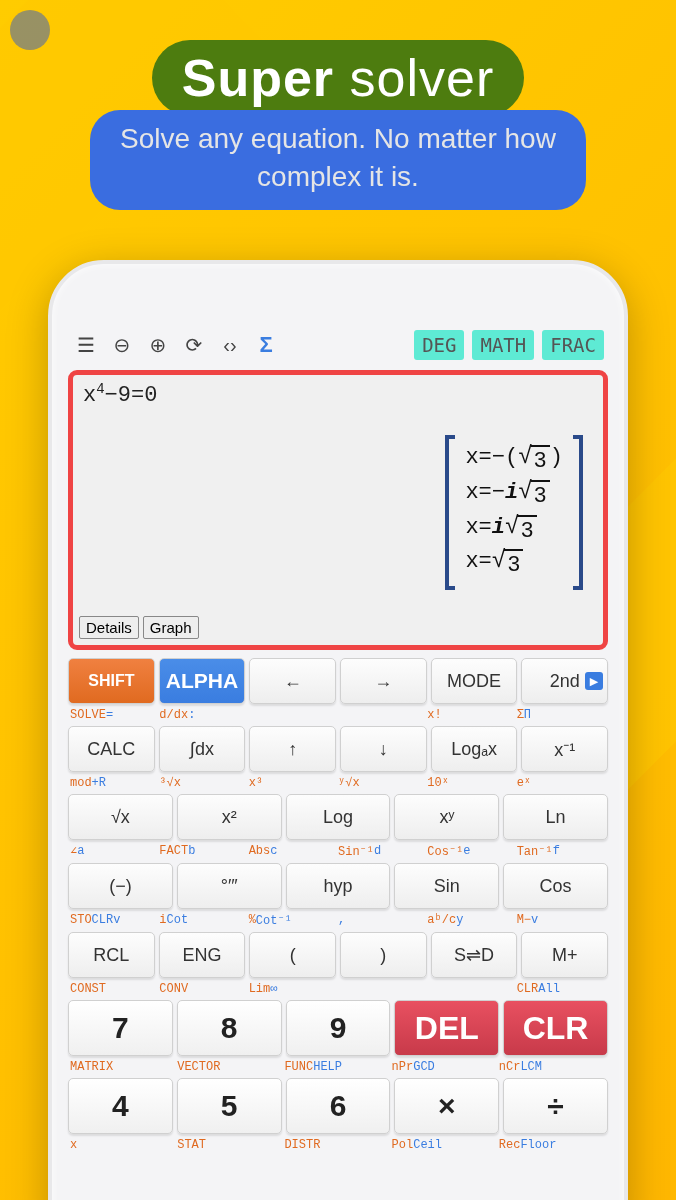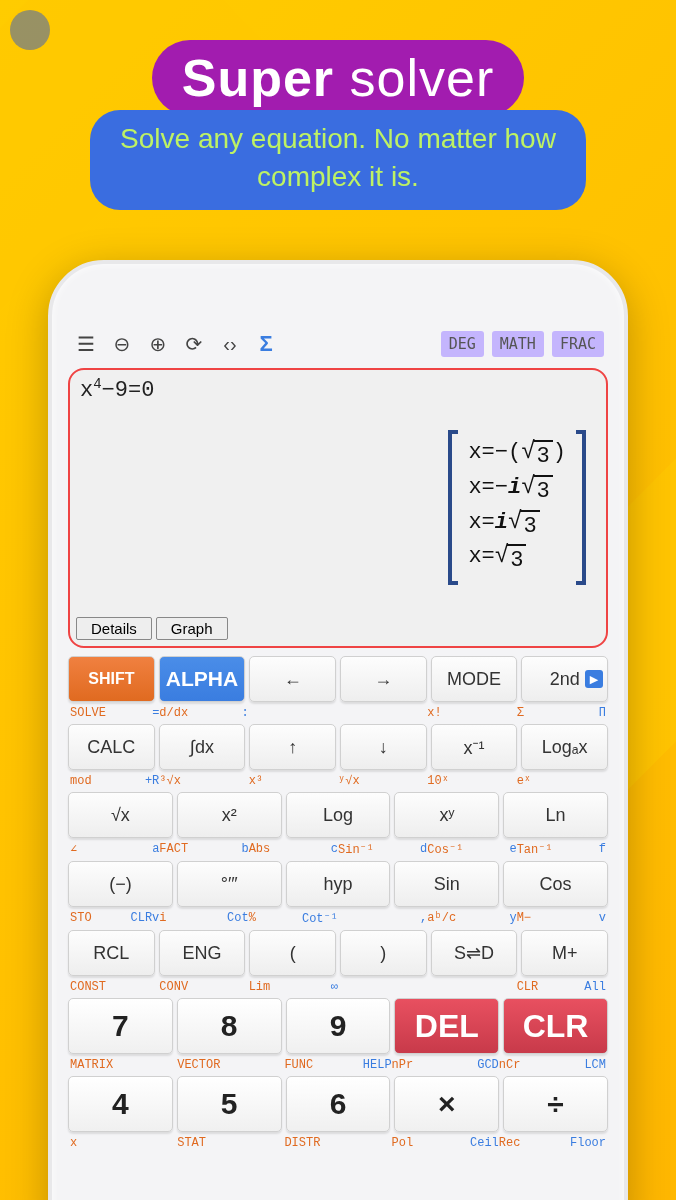--- a/index.html
+++ b/index.html
@@ -27,33 +27,33 @@
   background: rgba(50,90,200,0.5);
 }
 .hero {
   position: relative;
   text-align: center;
   padding-top: 40px;
   z-index: 2;
 }
 .hero-title {
   display: inline-block;
-  background: #a21caf;
+  background: #4d7c0f;
   color: #fff;
   font-size: 52px;
   padding: 8px 30px;
   border-radius: 40px;
   letter-spacing: 1px;
 }
 .hero-title .bold { font-weight: 900; }
 .hero-title .light { font-weight: 400; }
 .hero-sub {
   display: inline-block;
   background: #3a6de0;
-  color: #bef264;
+  color: #e5e5e5;
   font-size: 28px;
   padding: 10px 30px 14px;
   border-radius: 30px;
   margin-top: -6px;
   line-height: 1.35;
 }
 .phone {
   position: absolute;
   top: 260px;
   left: 50%;
@@ -77,31 +77,31 @@
 }
 .tb-icon {
   width:28px; height:28px;
   display:flex; align-items:center; justify-content:center;
   color:#444;
   font-size:20px;
   cursor:pointer;
 }
 .tb-sigma { color:#3a7de0; font-weight:bold; font-size:22px; }
 .tb-mode {
-  background:#c4b5fd;
+  background:#5eead4;
   padding:4px 8px;
-  font-size:15px;
+  font-size:19px;
   color:#555;
   border-radius:3px;
   font-family: monospace;
 }
 .display {
   background:#f0f0f0;
-  border:2px solid #ef4444;
-  border-radius:16px;
+  border:5px solid #ef4444;
+  border-radius:9px;
   height:280px;
   position:relative;
   font-family:'Courier New',monospace;
   padding:6px 10px;
 }
 .eq-input {
   font-size:22px;
   color:#222;
 }
 .eq-input sup { font-size:14px; vertical-align:super; }
@@ -127,39 +127,39 @@
 .sqrt-sym { font-size:24px; line-height:1; }
 .sqrt-arg { border-top:2px solid #111; padding:0 3px; margin-left:-2px; }
 .disp-btns {
   position:absolute; left:6px; bottom:6px;
   display:flex; gap:4px;
 }
 .disp-btn {
   background:#eee;
   border:1px solid #888;
   border-radius:2px;
-  font-size:15px; padding:2px 14px;
+  font-size:15px; padding:2px 6px;
   font-family:Arial;
   cursor:pointer;
 }
 .keypad {
   margin-top:8px;
   display:flex; flex-direction:column; gap:2px;
 }
 .krow {
   display:flex; gap:4px;
 }
 .hints {
   display:flex;
   font-size:12px;
   font-family:'Courier New',monospace;
   padding:2px 2px 2px;
 }
 .hint {
-  flex:1; display:flex; justify-content:space-between;
+  flex:1; display:flex; 
 }
 .hint .or { color:#e06a20; }
 .hint .bl { color:#3a7de0; }
 .key {
   flex:1;
   background: linear-gradient(#fdfdfd,#eeeeee);
   border:1px solid #d0d0d0;
   border-radius:5px;
   height:46px;
   display:flex; align-items:center; justify-content:center;
@@ -289,22 +289,22 @@
           <div class="hint">
             <span class="or">Σ</span>
             <span class="bl">Π</span>
           </div>
         </div>
       <div class="krow" id="kr1">
           <div class="key">CALC</div>
           <div class="key">∫dx</div>
           <div class="key">↑</div>
           <div class="key">↓</div>
+          <div class="key">Logₐx</div>
           <div class="key">x⁻¹</div>
-          <div class="key">Logₐx</div>
         </div>
       <div class="hints" id="h2">
           <div class="hint">
             <span class="or">mod</span>
             <span class="bl">+R</span>
           </div>
           <div class="hint">
             <span class="or">³√x</span>
             <span class="bl"></span>
           </div>

